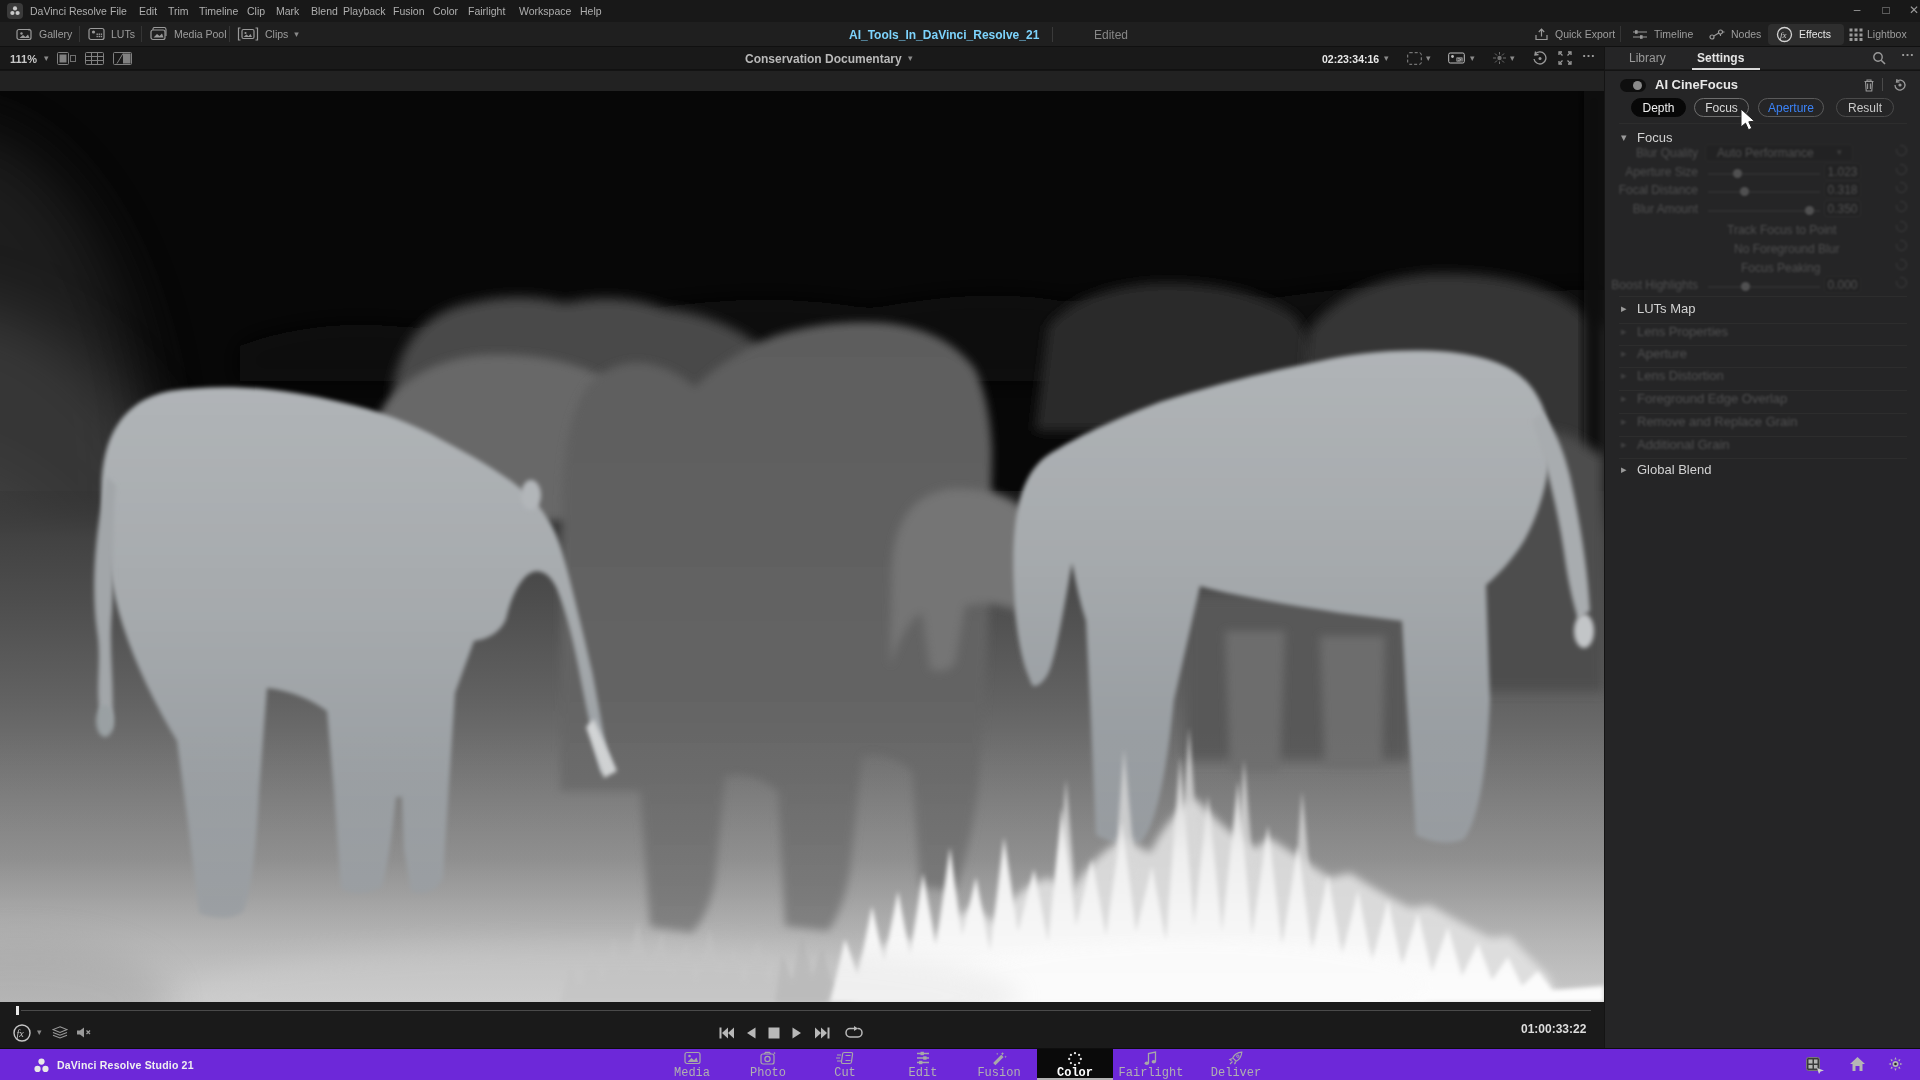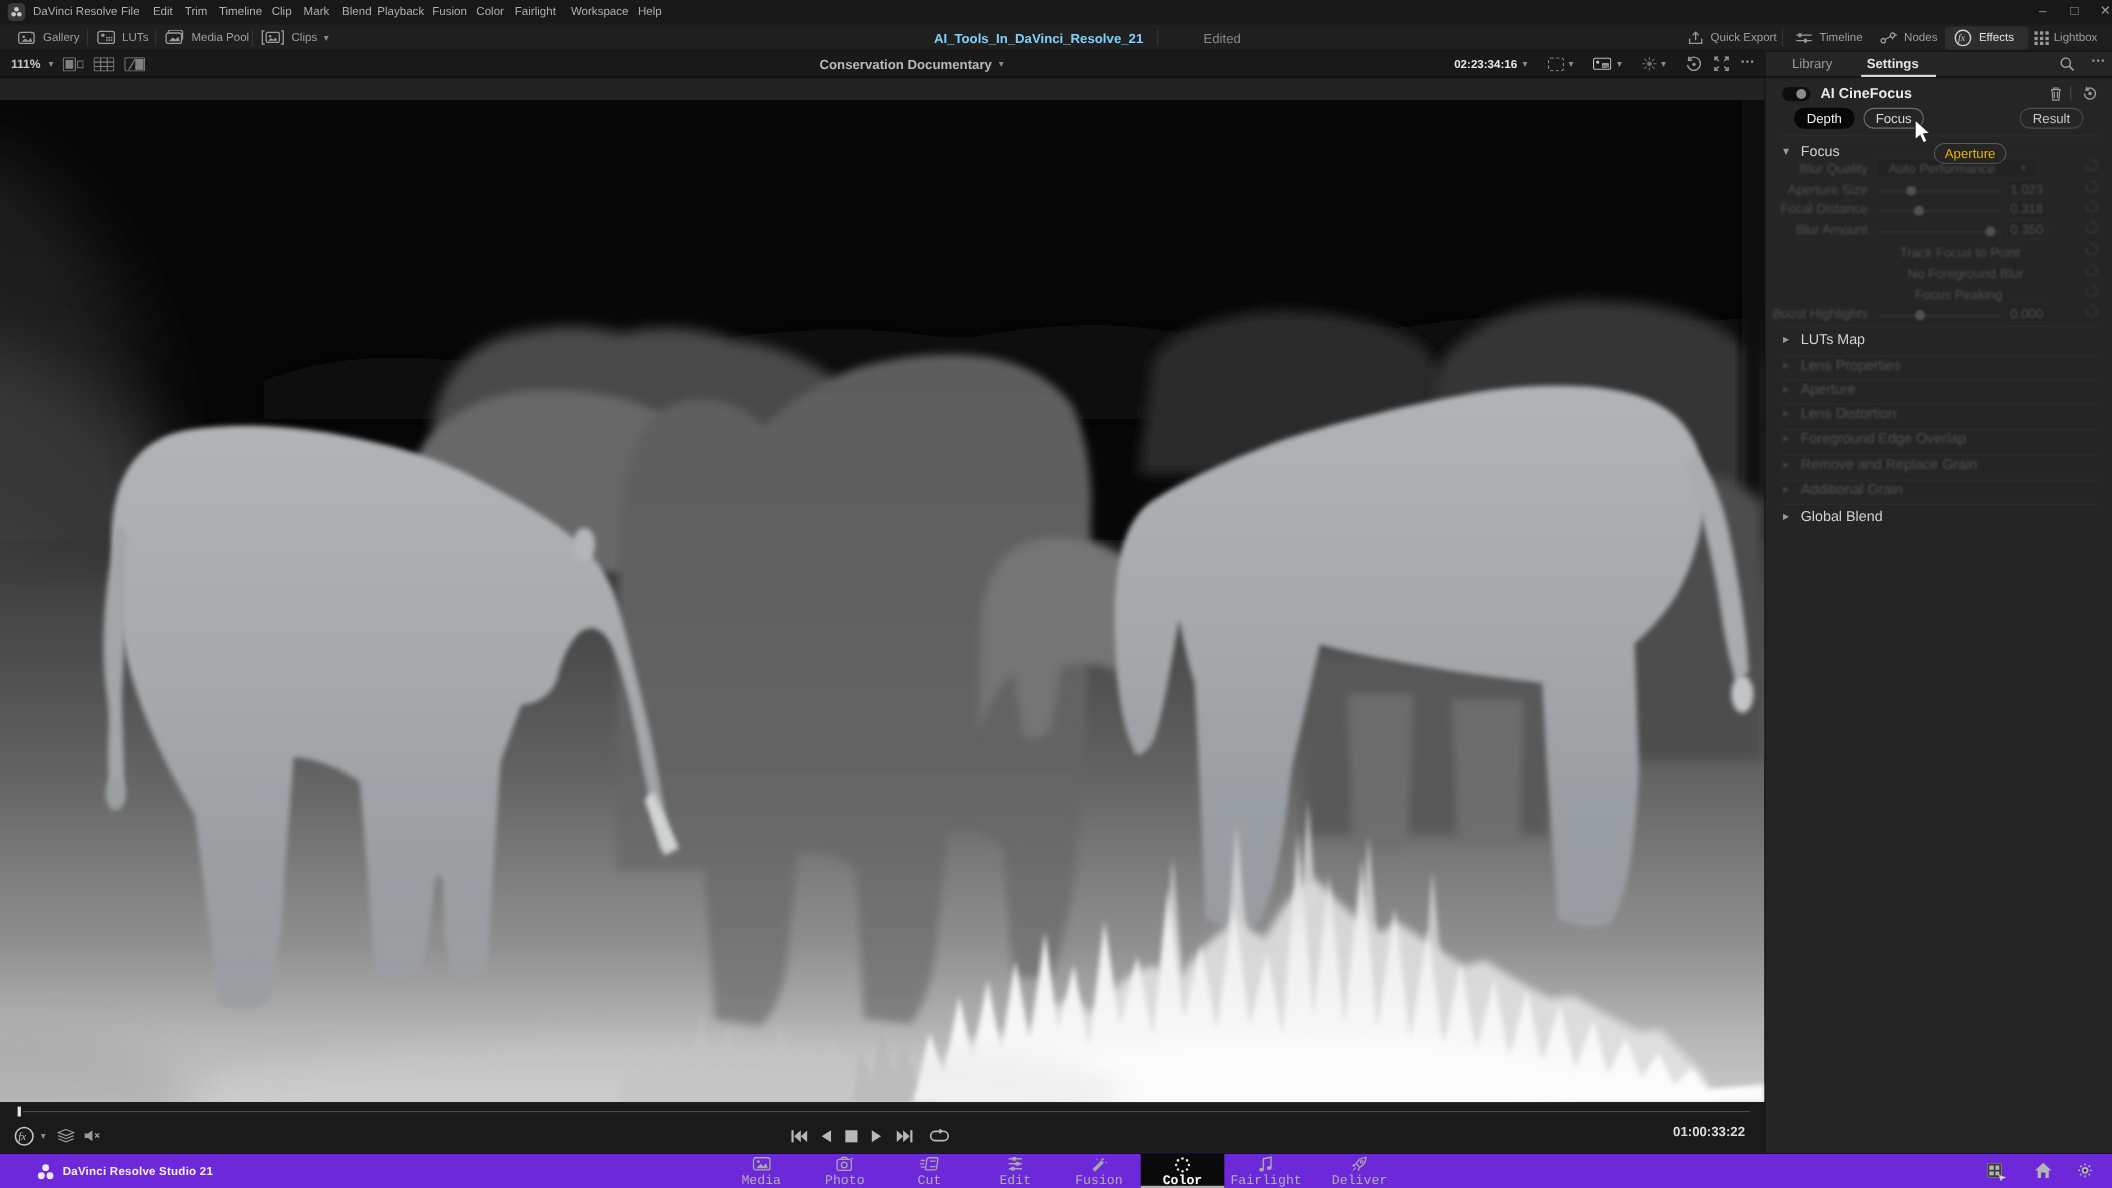--- a/index.html
+++ b/index.html
@@ -419,21 +419,21 @@
       </svg>
     <div style="position:absolute; left:277px; top:7px; width:1px; height:13px; background:#4a4a4a;"></div>
     <svg class="ic" style="position:absolute; left:288px; top:7px;" width="14" height="14" viewBox="0 0 14 14">
         <path d="M3.5 3.5 A5 5 0 1 1 2 7" fill="none" stroke="#9a9a9a" stroke-width="1.3"></path>
         <path d="M4 1 L3.5 4 L6.5 3.8" fill="none" stroke="#9a9a9a" stroke-width="1.2"></path>
         <circle cx="7" cy="7" r="1.6" fill="#9a9a9a"></circle>
       </svg>
 
     <div class="pill" style="left:26px; top:27px; width:55px; background:#070707; border-color:#070707; color:#f0f0f0;">Depth</div>
     <div class="pill" style="left:89px; top:27px; width:55px;">Focus</div>
-    <div class="pill" style="left:153px; top:27px; width:66px; border-color:#5a5a5a; color:#eab308;margin-top:32px;">Aperture</div>
+    <div class="pill" style="left:153px; top:27px; width:66px; border-color:#5a5a5a; color:#3b82f6;">Aperture</div>
     <div class="pill" style="left:231px; top:27px; width:58px; border-color:#4a4a4a; color:#c8c8c8;">Result</div>
 
     <div class="sep-h" style="top:52px;"></div>
     <div class="secrow" style="top:57px;">
         <span class="chev">▾</span>
         <span class="lbl">Focus</span>
       </div>
 
     <div class="dim" id="dimblock" style="position:absolute; left:0; top:0; width:315px; height:230px;">
       <span style="position:absolute; right:222px; top:75px; font-size:12px; color:#c9c9c9;">Blur Quality</span>

